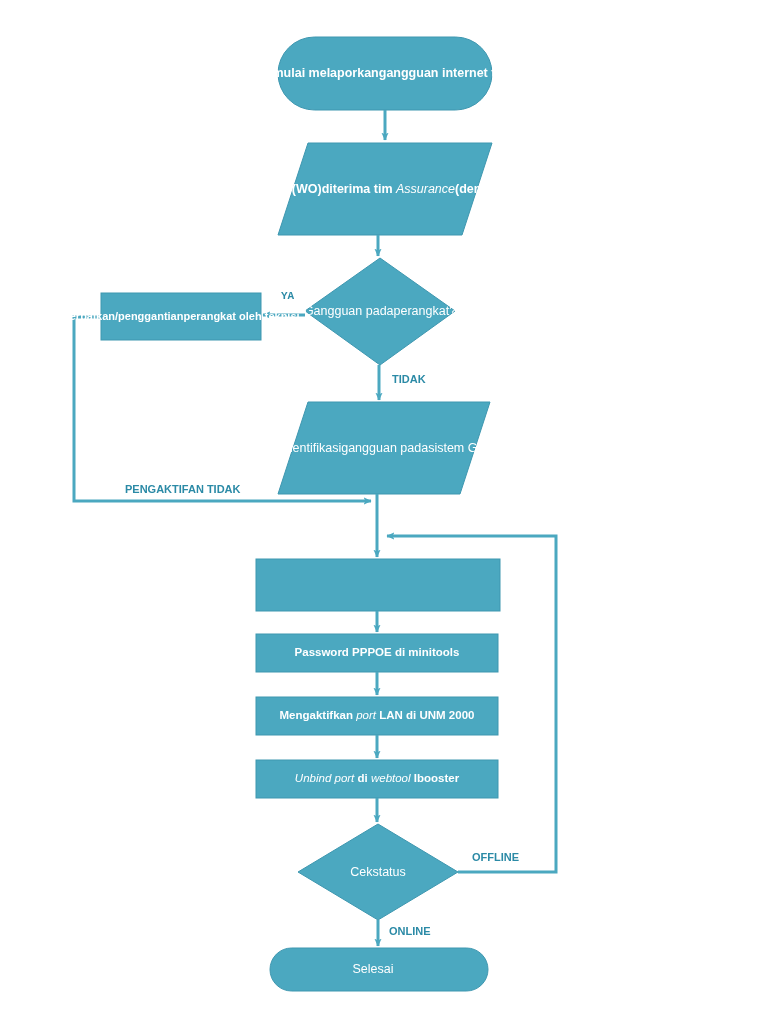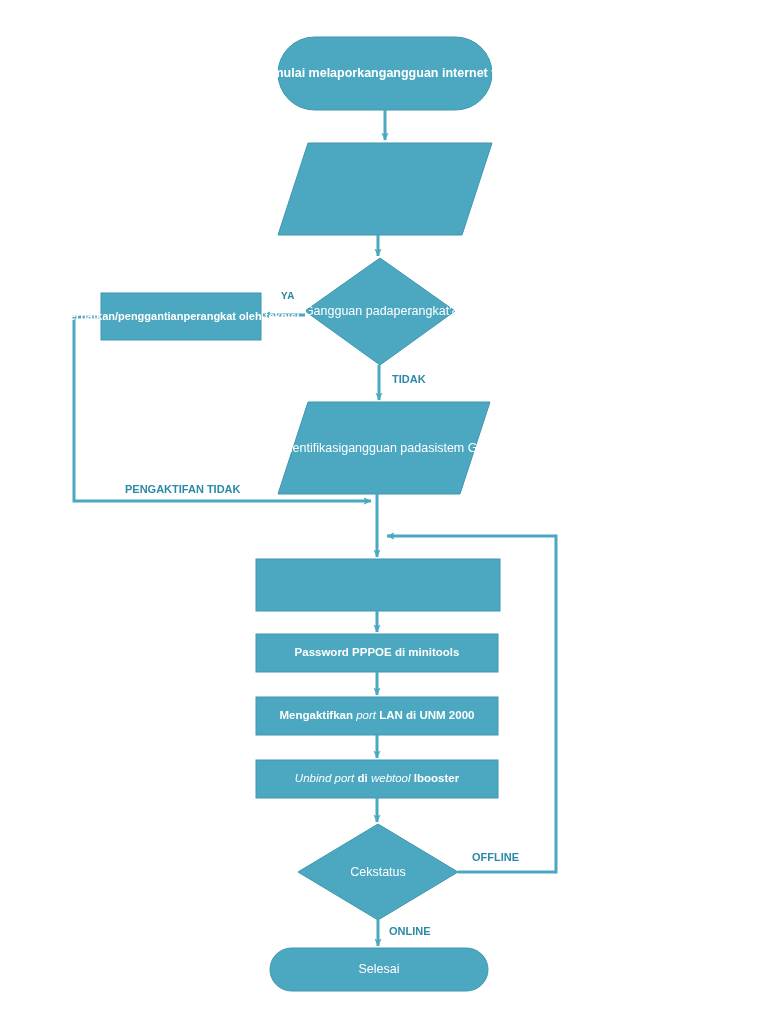--- a/index.html
+++ b/index.html
@@ -92,20 +92,25 @@
 
     <line x1="378" y1="920" x2="378" y2="946" stroke="#4BA8C0" stroke-width="3" marker-end="url(#ah)"></line>
   </svg>
 
   <div class="node-text" style="left:278px;top:37px;width:214px;height:73px;font-size:12.5px;">
     <span class="ln bd">Pelanggan mulai melaporkan</span>
     <span class="ln bd">gangguan internet tidak</span>
     <span class="ln it">connect</span>
   </div>
 
+  <div class="node-text" style="left:278px;top:143px;width:214px;height:92px;font-size:12.5px;">
+    <span class="ln bd">Work Order (WO)</span>
+    <span class="ln"><span class="bd">diterima tim </span><span class="it">Assurance</span></span>
+    <span class="ln"><span class="bd">(dengan </span><span class="it">webtool</span></span>
+  </div>
 
   <div class="node-text" style="left:300px;top:258px;width:160px;height:107px;font-size:12.5px;">
     <span class="ln">Gangguan pada</span>
     <span class="ln">perangkat?</span>
   </div>
 
   <div class="node-text" style="left:99px;top:293px;width:164px;height:47px;font-size:11px;">
     <span class="ln bd">Perbaikan/penggantian</span>
     <span class="ln bd">perangkat oleh teknisi</span>
   </div>
@@ -127,21 +132,21 @@
 
   <div class="node-text" style="left:256px;top:760px;width:242px;height:38px;font-size:11.5px;">
     <span class="ln"><span class="it">Unbind port</span><span class="bd"> di </span><span class="it">webtool</span><span class="bd"> Ibooster</span></span>
   </div>
 
   <div class="node-text" style="left:298px;top:824px;width:160px;height:96px;font-size:12.5px;">
     <span class="ln">Cek</span>
     <span class="ln">status</span>
   </div>
 
-  <div class="node-text" style="left:270px;top:948px;width:218px;height:43px;font-size:12.5px;">
+  <div class="node-text" style="left:264px;top:948px;width:218px;height:43px;font-size:12.5px;">
     <span class="ln">Selesai</span>
   </div>
 
   <div class="edge-label" style="left:281px;top:290px;font-family:Liberation Mono, monospace;">YA</div>
 
   <div class="edge-label" style="left:392px;top:373px;">TIDAK</div>
 
   <div class="edge-label" style="left:125px;top:483px;">PENGAKTIFAN TIDAK</div>
 
   <div class="edge-label" style="left:472px;top:851px;">OFFLINE</div>

